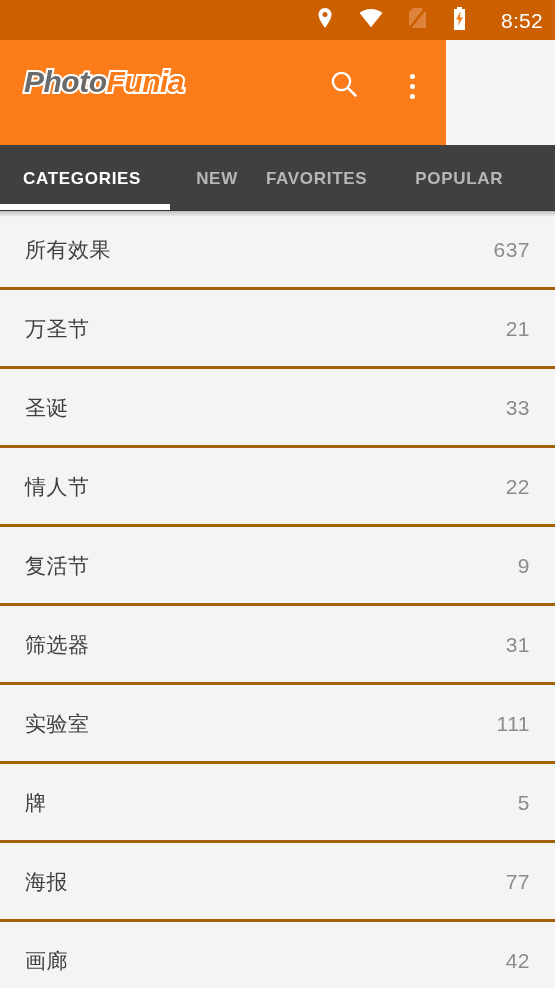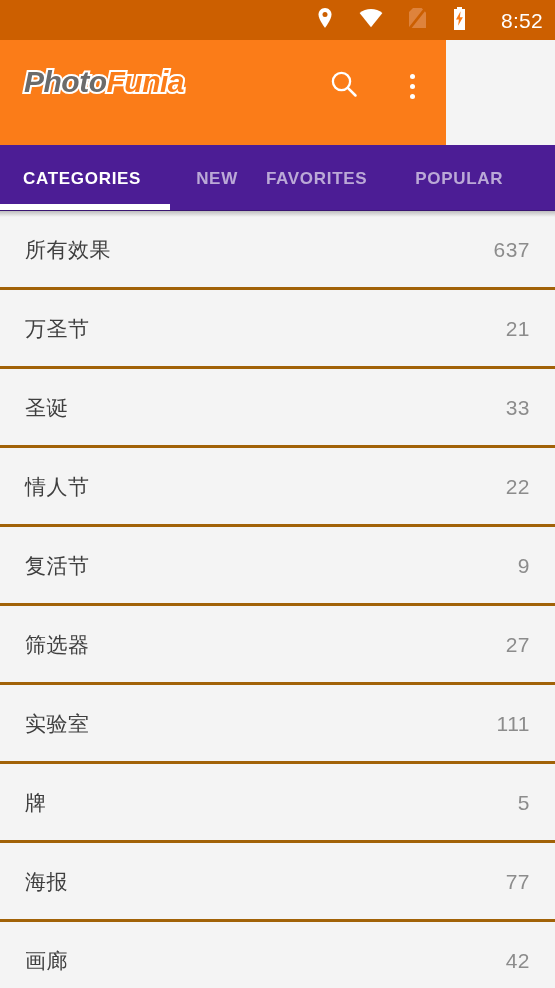--- a/index.html
+++ b/index.html
@@ -49,21 +49,21 @@
     width:40px; height:40px;
     display:flex; align-items:center; justify-content:center;
     cursor:pointer;
   }
   .dots{ display:flex; flex-direction:column; gap:5px; align-items:center; }
   .dots i{ width:5px; height:5px; border-radius:50%; background:#fff; display:block; }
 
   
   .tabs{
     position:absolute; top:145px; left:0; width:555px; height:66px;
-    background:#4c1d95;
+    background:#404040;
     display:flex; align-items:center;
     overflow:hidden;
   }
   .tab{
     color:rgba(255,255,255,0.62);
     font-size:17px; font-weight:bold; letter-spacing:0.7px;
     white-space:nowrap; cursor:pointer;
     padding:0 0; line-height:1;
   }
   .tab.t0{ margin-left:23px; color:#ffffff; }
@@ -187,21 +187,21 @@
       <div class="row">
         <span class="name">情人节</span>
         <span class="count">22</span>
       </div>
       <div class="row">
         <span class="name">复活节</span>
         <span class="count">9</span>
       </div>
       <div class="row">
         <span class="name">筛选器</span>
-        <span class="count">27</span>
+        <span class="count">31</span>
       </div>
       <div class="row">
         <span class="name">实验室</span>
         <span class="count">111</span>
       </div>
       <div class="row">
         <span class="name">牌</span>
         <span class="count">5</span>
       </div>
       <div class="row">

